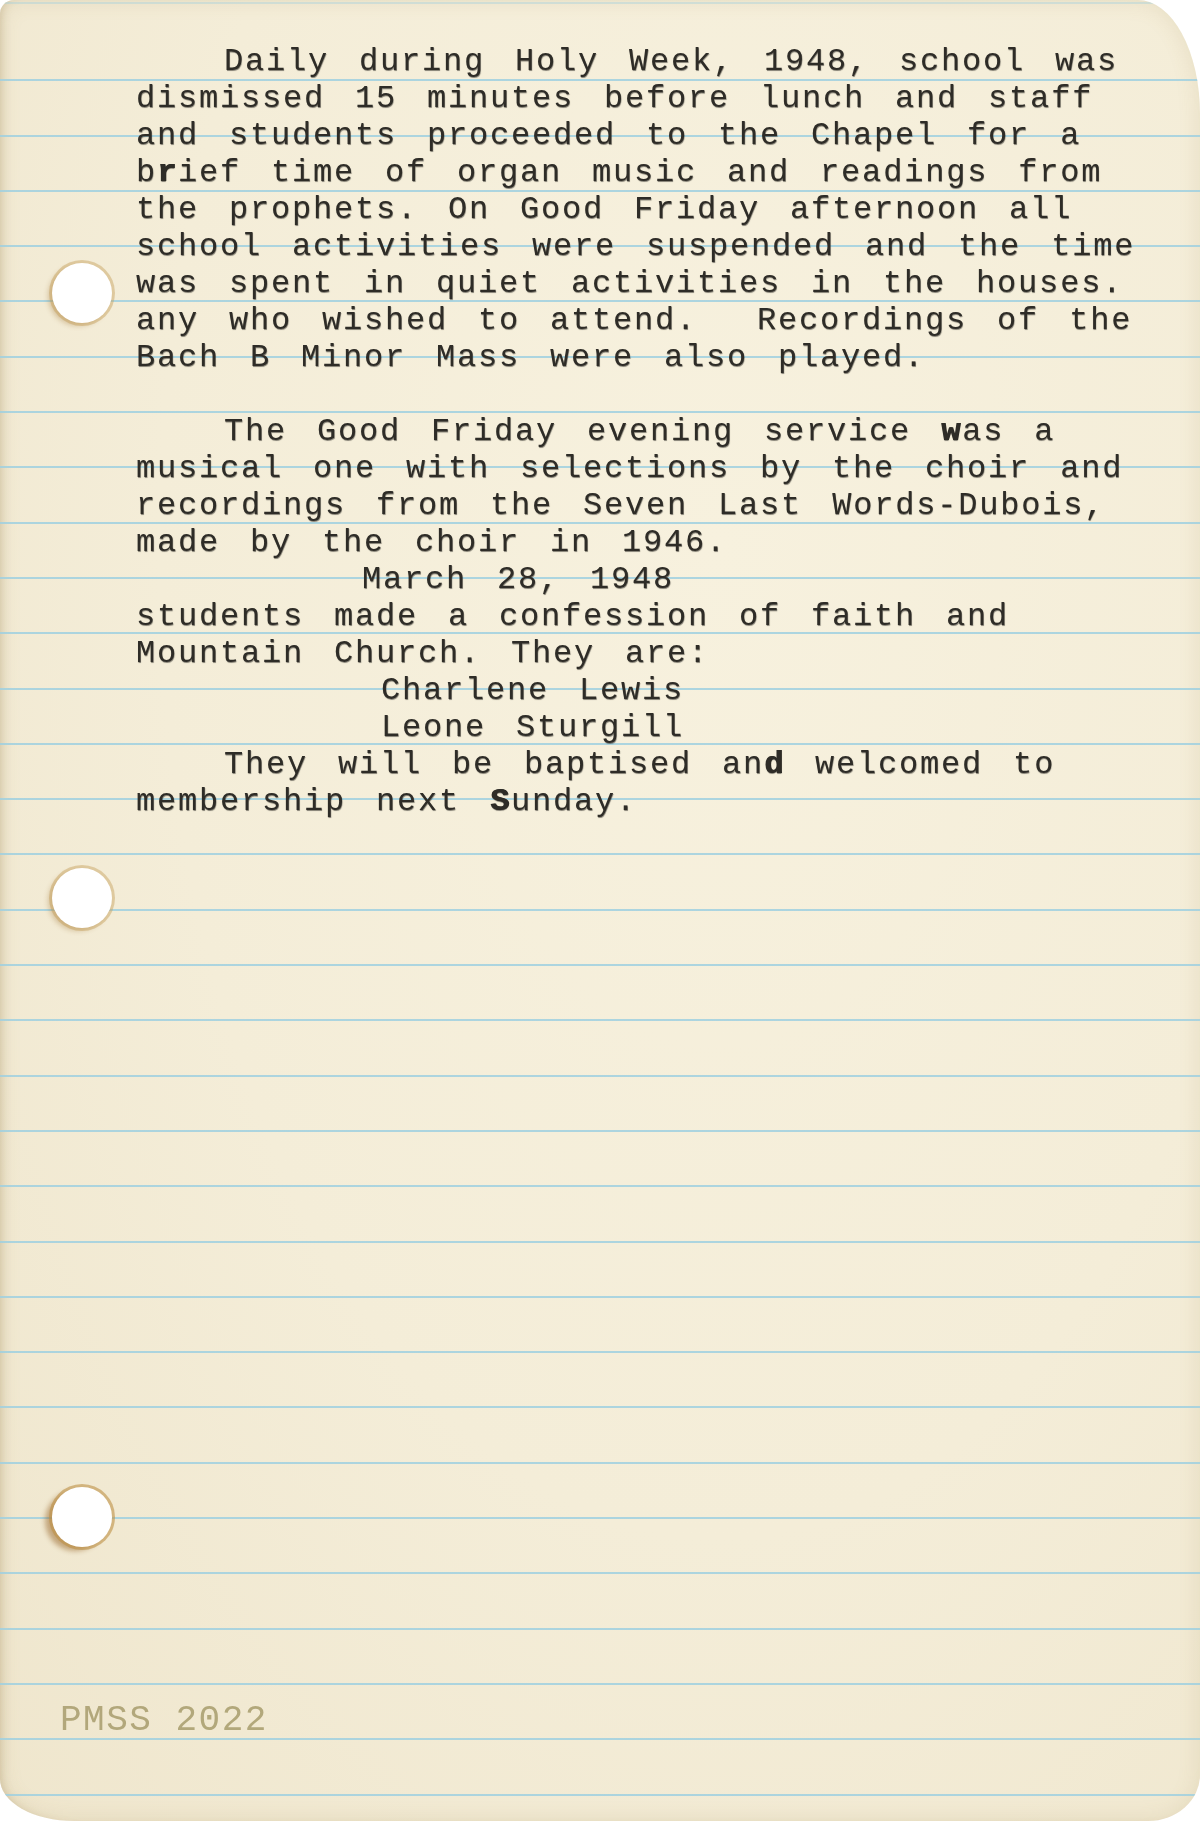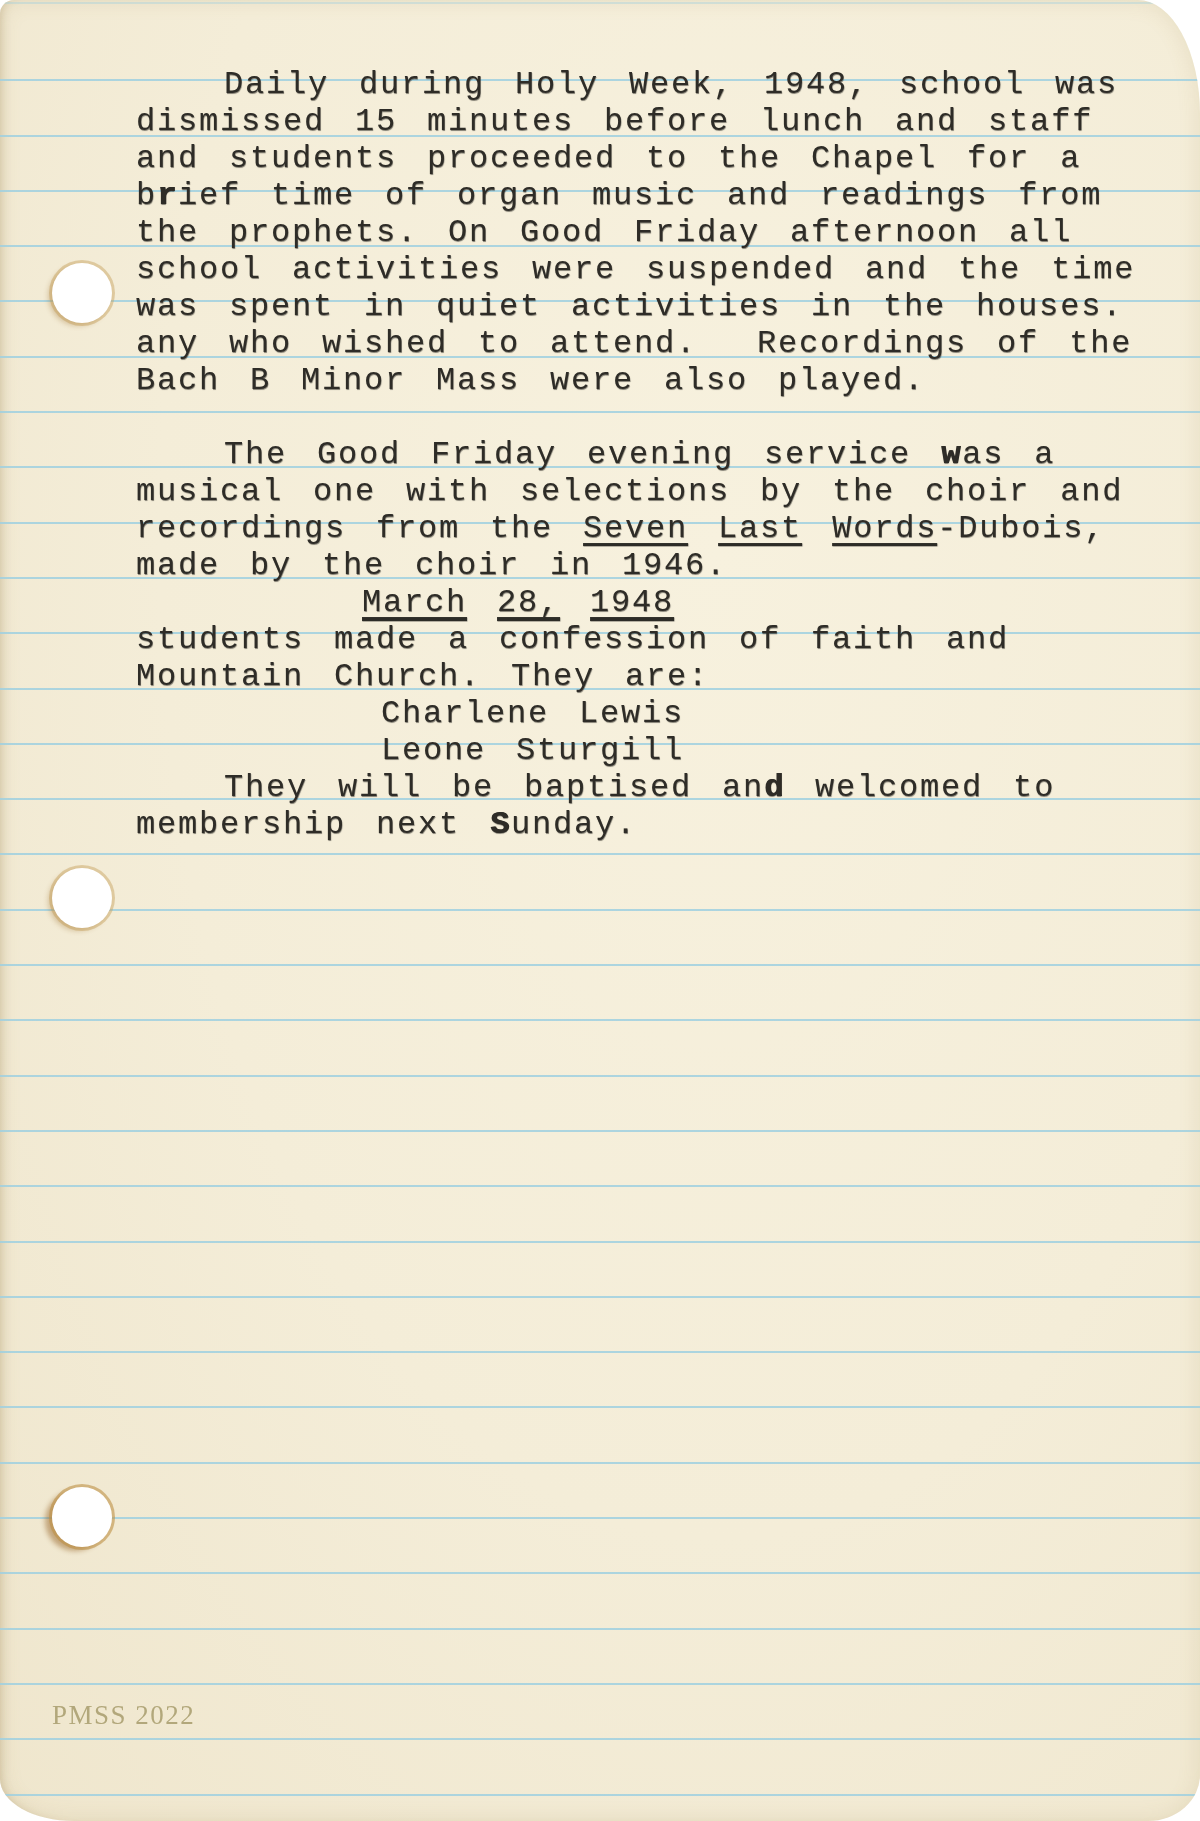--- a/index.html
+++ b/index.html
@@ -28,34 +28,33 @@
   .hole-1{top:263px;}
   .hole-2{top:868px;}
   .hole-3{top:1487px;}
   .hole.rusty{box-shadow:0 0 0 3px rgba(190,145,70,0.60), -7px 4px 5px rgba(140,85,20,0.45);}
   .typed{
     position:absolute;left:136px;top:43px;width:1060px;
     font-family:"Liberation Mono","DejaVu Sans Mono",monospace;
     font-size:32px;letter-spacing:1.8px;word-spacing:9px;line-height:37px;
     color:var(--ink);
     text-shadow:0.4px 0.6px 0.7px rgba(46,44,38,0.55);
-    margin-top:23px;
   }
   .line{height:37px;white-space:pre;}
   .ind-none{padding-left:0;}
   .ind-para{padding-left:88px;}
   .ind-date{padding-left:226px;}
   .ind-name{padding-left:245px;}
-  .u{text-decoration:underline;text-decoration-thickness:3px;text-underline-offset:6px;
+  .u{text-decoration-thickness:3px;text-underline-offset:6px;
      text-decoration-color:rgba(35,34,30,0.9);}
   .ind-date .u{text-decoration-thickness:4px;}
   .b{font-weight:700;text-shadow:0.9px 0 0 currentColor, 0.4px 0.6px 0.7px rgba(46,44,38,0.55);}
   .watermark{
-    position:absolute;left:52px;top:1700px;
-    font-family:Liberation Serif, serif;font-size:27px;letter-spacing:1.5px;
+    position:absolute;left:60px;top:1700px;
+    font-family:Liberation Mono, monospace;font-size:36px;letter-spacing:1.5px;
     color:var(--wm);opacity:.9;
   }
 </style>
 </head>
 <body>
 
 <div class="stage">
   <div class="page">
     <div class="rule-top"></div>
     <div class="rules"></div>

